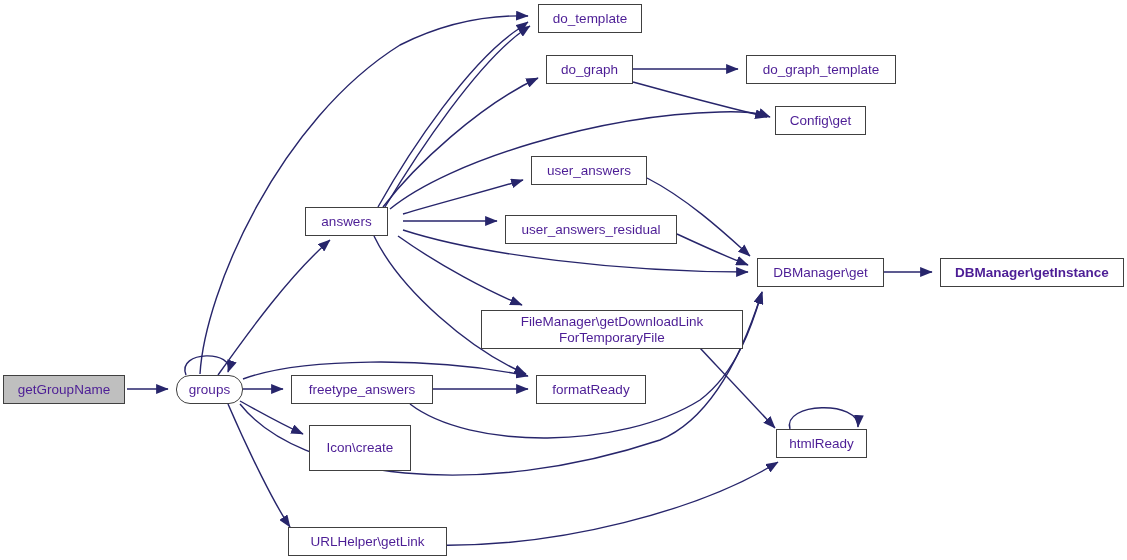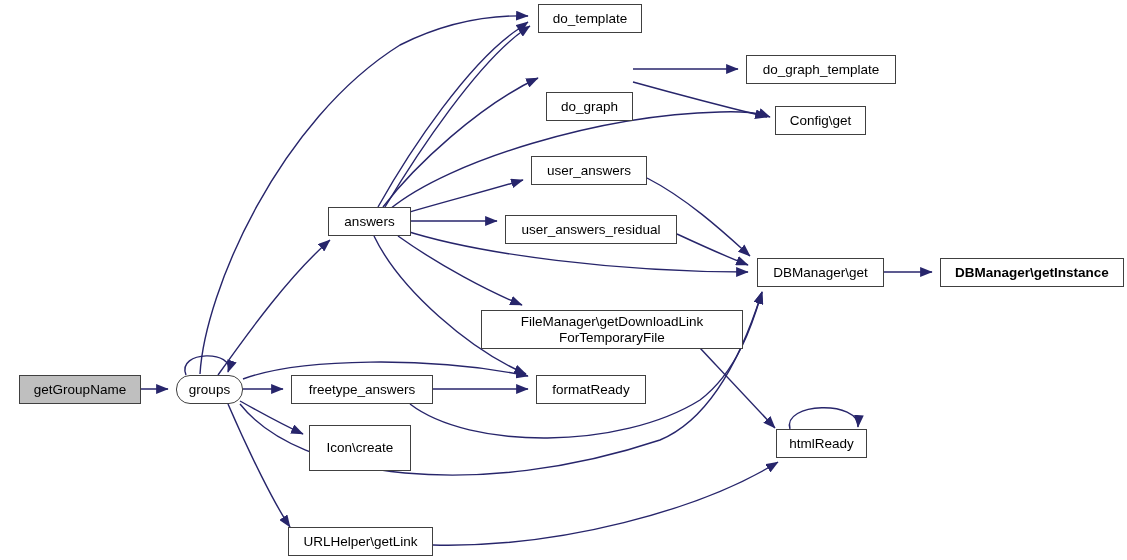--- a/index.html
+++ b/index.html
@@ -20,21 +20,21 @@
     left: 0; top: 0;
     width: 1127px;
     height: 560px;
     pointer-events: none;
   }
   .node {
     position: absolute;
     box-sizing: border-box;
     border: 1px solid #404040;
     background: #ffffff;
-    color: #000000;
+    color: #4c1d95;
     font-size: 13.5px;
     line-height: 1.12;
     display: flex;
     align-items: center;
     justify-content: center;
     text-align: center;
     white-space: pre-line;
     z-index: 2;
   }
   .node.highlight {
@@ -76,32 +76,32 @@
         <path d="M677,234 C705,247 730,258 748,265" fill="none" stroke="#27256b" stroke-width="1.4" marker-end="url(#arrow)"></path>
         <path d="M884,272 L932,272" fill="none" stroke="#27256b" stroke-width="1.4" marker-end="url(#arrow)"></path>
         <path d="M700,348 C730,380 760,412 775,428" fill="none" stroke="#27256b" stroke-width="1.4" marker-end="url(#arrow)"></path>
         <path d="M433,389 L528,389" fill="none" stroke="#27256b" stroke-width="1.4" marker-end="url(#arrow)"></path>
         <path d="M410,404 C470,450 620,450 700,400 C740,370 755,315 762,292" fill="none" stroke="#27256b" stroke-width="1.4" marker-end="url(#arrow)"></path>
         <path d="M790,429 C782,402 860,400 858,427" fill="none" stroke="#27256b" stroke-width="1.4" marker-end="url(#arrow)"></path>
         <path d="M433,545 C560,548 700,510 778,462" fill="none" stroke="#27256b" stroke-width="1.4" marker-end="url(#arrow)"></path>
       </g>
   </svg>
   <div id="nodes">
-      <div class="node highlight" style="left: 19px; top: 375px; width: 122px; height: 29px;">getGroupName</div>
+      <div class="node highlight" style="left: 3px; top: 375px; width: 122px; height: 29px;">getGroupName</div>
       <div class="node" style="left: 176px; top: 375px; width: 67px; height: 29px; border-radius: 14px;">groups</div>
-      <div class="node" style="left: 328px; top: 207px; width: 83px; height: 29px;">answers</div>
+      <div class="node" style="left: 305px; top: 207px; width: 83px; height: 29px;">answers</div>
       <div class="node" style="left: 538px; top: 4px; width: 104px; height: 29px;">do_template</div>
-      <div class="node" style="left: 546px; top: 55px; width: 87px; height: 29px; margin-top: 37px;">do_graph</div>
+      <div class="node" style="left: 546px; top: 55px; width: 87px; height: 29px;">do_graph</div>
       <div class="node" style="left: 746px; top: 55px; width: 150px; height: 29px;">do_graph_template</div>
       <div class="node" style="left: 775px; top: 106px; width: 91px; height: 29px;">Config\get</div>
       <div class="node" style="left: 531px; top: 156px; width: 116px; height: 29px;">user_answers</div>
       <div class="node" style="left: 505px; top: 207px; width: 172px; height: 29px; margin-top: 8px;">user_answers_residual</div>
       <div class="node" style="left: 757px; top: 258px; width: 127px; height: 29px;">DBManager\get</div>
       <div class="node" style="left: 940px; top: 258px; width: 184px; height: 29px; font-weight: bold;">DBManager\getInstance</div>
       <div class="node" style="left: 481px; top: 310px; width: 262px; height: 39px;">FileManager\getDownloadLink
 ForTemporaryFile</div>
       <div class="node" style="left: 291px; top: 375px; width: 142px; height: 29px;">freetype_answers</div>
       <div class="node" style="left: 536px; top: 375px; width: 110px; height: 29px;">formatReady</div>
       <div class="node" style="left: 309px; top: 425px; width: 102px; height: 46px;">Icon\create</div>
       <div class="node" style="left: 776px; top: 429px; width: 91px; height: 29px;">htmlReady</div>
-      <div class="node" style="left: 288px; top: 527px; width: 145px; height: 29px;">URLHelper\getLink</div>
+      <div class="node" style="left: 288px; top: 527px; width: 159px; height: 29px;">URLHelper\getLink</div>
     </div>
 </div>
 
 </body></html>

